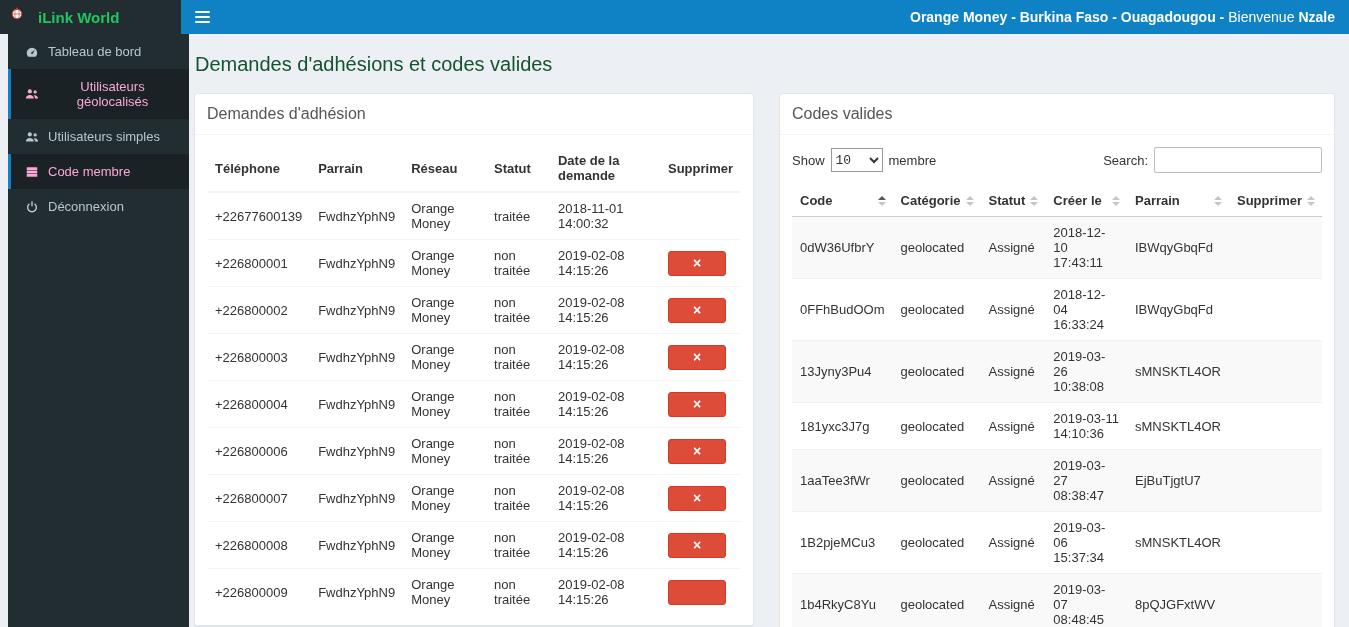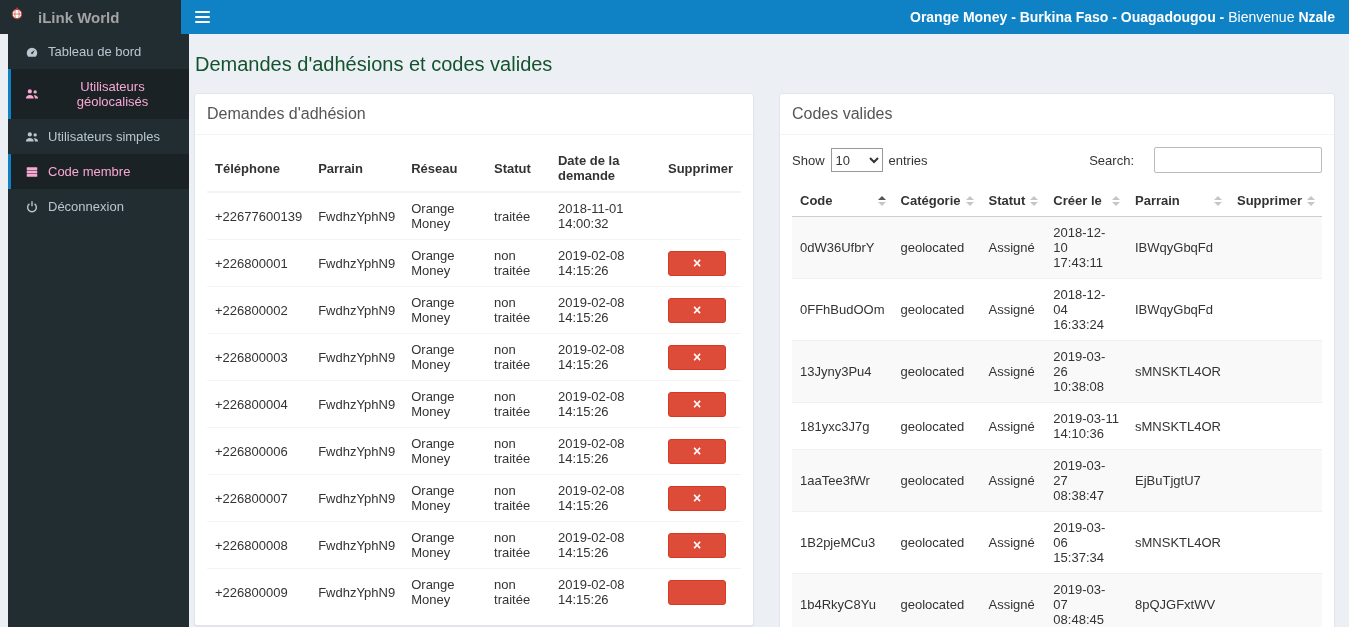--- a/index.html
+++ b/index.html
@@ -8,21 +8,21 @@
     font-family: "Liberation Sans", "DejaVu Sans", sans-serif;
     background: #ecf0f5;
     position: relative;
     color: #333;
   }
 
   
   .topbar { position: absolute; top: 0; left: 0; right: 0; height: 34px; background: #0f82c6; z-index: 10; }
   .brand {
     position: absolute; left: 0; top: 0; width: 181px; height: 34px;
-    background: #222d32; color: #a3a3a3; display: flex; align-items: center; gap: 8px;
+    background: #222d32; color: #22c55e; display: flex; align-items: center; gap: 8px;
     padding-left: 10px; font-size: 15px; font-weight: bold;
   }
   .hamburger {
     position: absolute; left: 181px; top: 0; width: 42px; height: 34px;
     display: flex; flex-direction: column; align-items: center; justify-content: center;
     gap: 3px; cursor: pointer;
   }
   .hamburger .bar { width: 15px; height: 2px; background: #fff; border-radius: 1px; }
   .topbar-user {
     position: absolute; right: 14px; top: 0; height: 34px;
@@ -73,23 +73,23 @@
     width: 58px; height: 25px; background: #dd4b39; border: 1px solid #d73925;
     border-radius: 3px; color: #fff; display: flex; align-items: center; justify-content: center;
     font-size: 14px; font-weight: bold; cursor: pointer; line-height: 1;
   }
 
   
   .dt-controls { display: flex; justify-content: space-between; align-items: center; margin: 2px 0 12px 0; font-size: 13px; }
   .dt-length { display: flex; align-items: center; gap: 6px; }
   .dt-length select {
     width: 52px; height: 24px; border: 1px solid #999; background: #fff;
-    font-size: 13px; font-family: Liberation Sans, sans-serif; color: #333;
-  }
-  .dt-search { display: flex; align-items: center; gap: 20px; }
+    font-size: 13px; font-family: Liberation Mono, monospace; color: #333;
+  }
+  .dt-search { display: flex; align-items: center; gap: 6px; }
   .dt-search input {
     width: 168px; height: 26px; border: 1px solid #bbb; border-radius: 2px;
     padding: 3px 6px; font-size: 13px; font-family: inherit;
   }
 
   .dt-table thead th { border-bottom: 1px solid #cfcfcf; position: relative; padding-right: 20px; cursor: pointer; }
   .dt-table td { border-top: 1px solid #f1f1f1; }
   .dt-table tbody tr:nth-child(odd) td { background: #f9f9f9; }
   .dt-table tbody tr:last-child td { border-bottom: 1px solid #cfcfcf; }
   .dt-table th:nth-child(1){ width: 84px; }
@@ -313,21 +313,21 @@
       </div>
     </div>
 
     <div class="panel panel-right">
       <div class="panel-header">Codes valides</div>
       <div class="panel-body">
         <div class="dt-controls">
           <div class="dt-length">
             <span>Show</span>
             <select><option>10</option></select>
-            <span>entries</span>
+            <span>membre</span>
           </div>
           <div class="dt-search">
             <span>Search:</span>
             <input type="text" value="" style="">
           </div>
         </div>
 
         <table class="dt-table">
           <thead>
             <tr>

